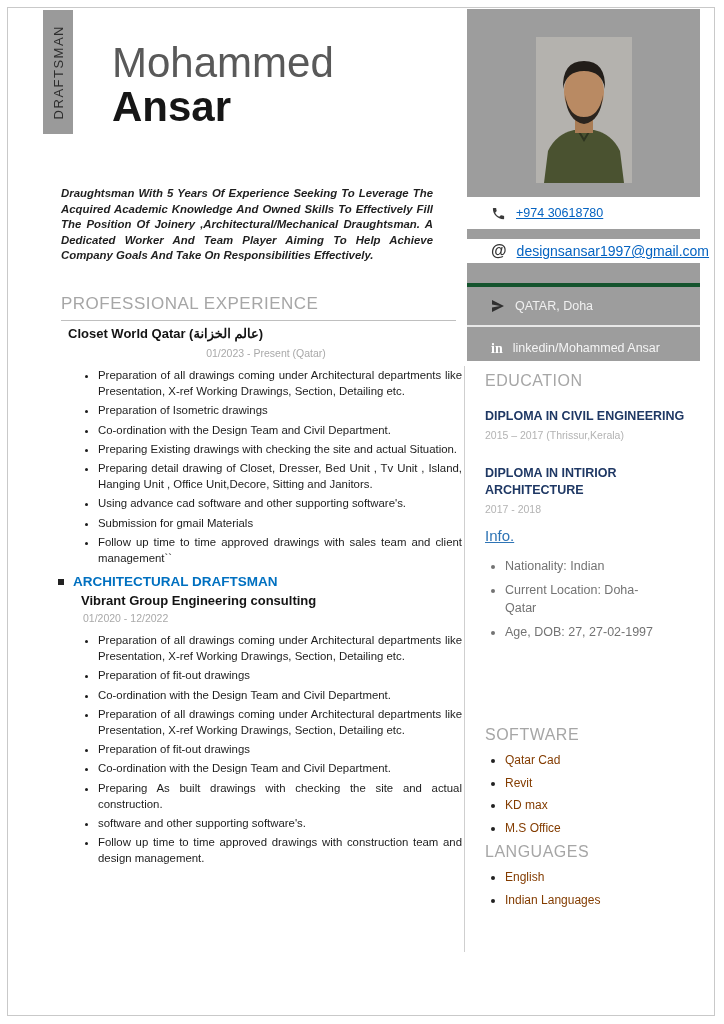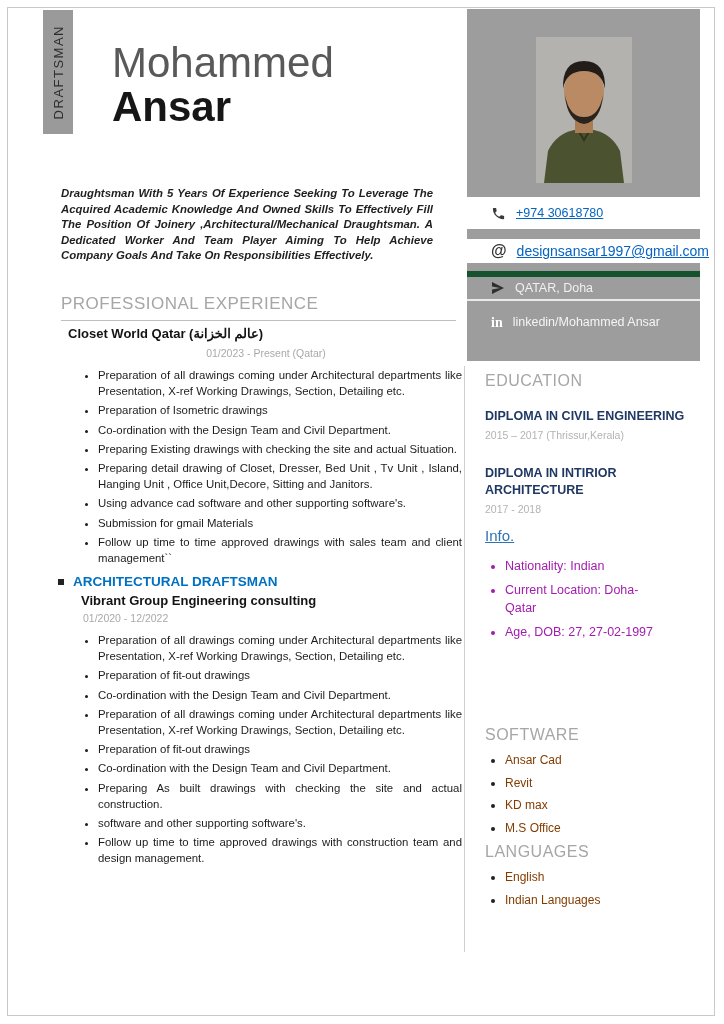--- a/index.html
+++ b/index.html
@@ -15,21 +15,21 @@
   .name .first{font-size:42px;color:#595959;font-weight:400;display:block;}
   .name .last{font-size:42px;color:#161616;font-weight:700;display:block;}
 
   
   .sidebar{position:absolute;left:459px;top:1px;width:233px;height:352px;background:#9d9d9d;}
   .photo{width:96px;height:146px;margin:28px auto 0 auto;background:#b3b1ad;overflow:hidden;}
   .photo svg{display:block;}
   .c-row{display:flex;align-items:center;gap:10px;padding-left:24px;box-sizing:border-box;}
   .row-phone{margin-top:14px;height:32px;background:#ffffff;}
   .row-email{margin-top:10px;height:24px;background:#ffffff;}
-  .row-loc{margin-top:8px;height:30px;border-top:6px solid #14532d;border-bottom:2px solid #e9e9e9;color:#f0f0f0;font-size:12.5px;}
+  .row-loc{margin-top:20px;height:44px;border-top:4px solid #14532d;border-bottom:2px solid #e9e9e9;color:#f0f0f0;font-size:12.5px;}
   .row-lin{margin-top:8px;min-height:40px;color:#f5f5f5;font-size:12.5px;align-items:flex-start;padding-top:4px;}
   .link{color:#0563c1;text-decoration:underline;font-size:12.5px;cursor:pointer;}
   .link.small{font-size:14px;}
   .at{font-size:16px;font-weight:700;color:#333;}
   .in-icon{font-weight:700;font-size:14px;color:#ffffff;font-family:"Liberation Serif",serif;margin-top:2px;}
   .lin-text{width:150px;line-height:1.5;}
 
   
   .h-gray{color:#a6a6a6;font-size:17px;letter-spacing:.5px;font-weight:400;}
 
@@ -57,21 +57,21 @@
   .divider{position:absolute;left:456px;top:358px;width:1px;height:586px;background:#cfcfcf;}
   .right-col{position:absolute;left:477px;top:364px;width:218px;}
   .right-col .h-gray{font-size:16px;}
   .edu-item1{margin-top:18px;}
   .edu-item2{margin-top:24px;}
   .degree{font-size:12.5px;font-weight:700;color:#1f3864;line-height:1.3;}
   .school{font-size:13px;color:#833c00;margin-top:3px;line-height:1.35;}
   .edu-dates{font-size:10.5px;color:#b3b3b3;margin-top:5px;}
   .info-h{margin-top:12px;font-size:15px;color:#2e74b5;text-decoration:underline;}
   ul.rlist{margin:14px 0 0 2px;padding:0 0 0 18px;width:162px;}
-  ul.rlist li{font-size:12.5px;margin-bottom:7px;line-height:1.4;color:#a21caf;}
+  ul.rlist li{font-size:12.5px;margin-bottom:7px;line-height:1.4;color:#737373;}
   .software-h{margin-top:84px;}
   ul.rlist.accent{margin-top:8px;}
   ul.rlist.accent li{color:#833c00;margin-bottom:6px;font-size:12px;}
   ul.rlist.accent li::marker{color:#222;}
   .lang-h{margin-top:4px;}
 </style>
 </head>
 <body>
 
 <div class="page">
@@ -179,21 +179,21 @@
 
     <div class="info-h">Info.</div>
     <ul class="rlist">
       <li>Nationality: Indian</li>
       <li>Current Location: Doha-Qatar</li>
       <li>Age, DOB: 27, 27-02-1997</li>
     </ul>
 
     <div class="h-gray software-h">SOFTWARE</div>
     <ul class="rlist accent">
-      <li>Ansar Cad</li>
+      <li>Qatar Cad</li>
       <li>Revit</li>
       <li>KD max</li>
       <li>M.S Office</li>
     </ul>
 
     <div class="h-gray lang-h">LANGUAGES</div>
     <ul class="rlist accent">
       <li>English</li>
       <li>Indian Languages</li>
     </ul>

